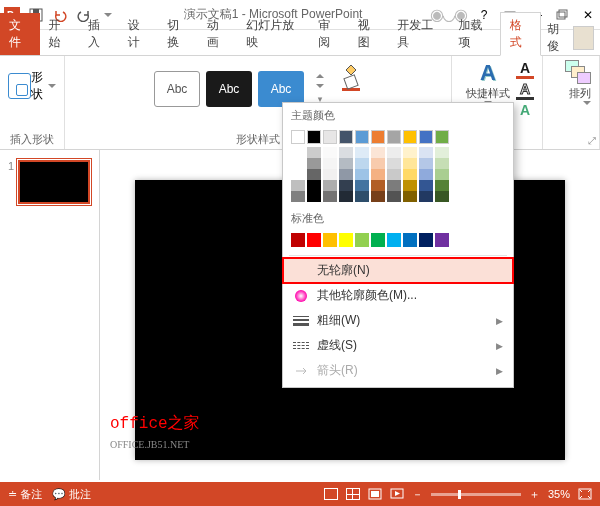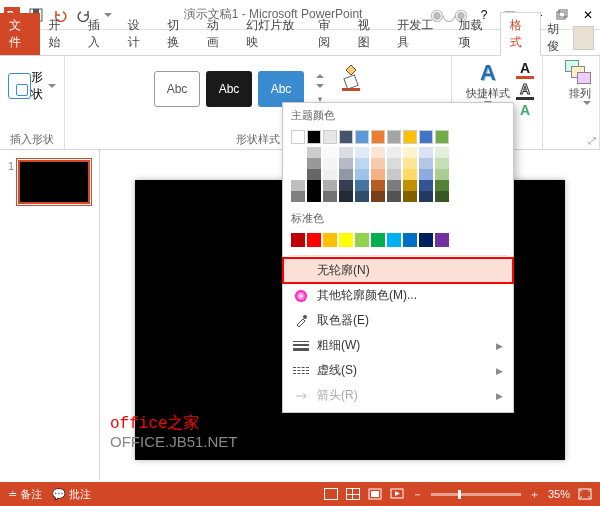--- a/index.html
+++ b/index.html
@@ -52,21 +52,21 @@
 .size-ico::after { content:""; position:absolute; right:-3px; bottom:-3px; width:8px; height:8px; border:1.5px solid #3b8bd0; background:#fff; }
 .collapse-handle { position:absolute; right:4px; bottom:2px; color:#888; cursor:pointer; font-size:10px; }
 .workspace { display:flex; height:330px; background:#f0f0f0; position:relative; }
 .thumbs { width:100px; background:#fff; border-right:1px solid #d4d4d4; padding:10px 8px; }
 .thumb-wrap { display:flex; gap:4px; }
 .thumb-num { color:#888; font-size:11px; }
 .thumb { width:72px; height:44px; background:#000; border:2px solid #d24726; outline:1px solid #d24726; outline-offset:1px; cursor:pointer; }
 .canvas { flex:1; background:#fff; display:flex; align-items:center; justify-content:center; position:relative; overflow:hidden; }
 .slide { width:430px; height:280px; background:#000; box-shadow:0 0 6px rgba(0,0,0,.3); margin-top:10px; }
 .watermark { position:absolute; left:10px; bottom:46px; color:red; font-size:16px; font-family:Liberation Mono, monospace;margin-top:19px; }
-.watermark2 { position:absolute; left:10px; bottom:30px; color:#888; font-size:15px; font-family:Liberation Sans, sans-serif; }
+.watermark2 { position:absolute; left:10px; bottom:30px; color:#888; font-size:10px; font-family:Liberation Serif, serif; }
 .popup { position:absolute; left:282px; top:102px; width:232px; background:#fff; border:1px solid #c8c8c8; box-shadow:3px 3px 8px rgba(0,0,0,.25); z-index:50; padding-bottom:4px; }
 .pp-title { padding:5px 8px; color:#666; font-size:11px; }
 .palette { display:flex; padding:2px 8px; gap:2px; }
 .sw { width:14px; height:14px; cursor:pointer; }
 .tints { display:flex; padding:1px 8px 4px; gap:2px; }
 .tcol { display:flex; flex-direction:column; }
 .tsw { width:14px; height:11px; cursor:pointer; }
 .std-row { display:flex; padding:2px 8px 6px; gap:2px; }
 .sep { height:1px; background:#e4e4e4; margin:2px 6px; }
 .menu-item { display:flex; align-items:center; padding:4px 10px; gap:8px; cursor:pointer; color:#333; font-size:12px; }
@@ -353,29 +353,20 @@
               <stop offset="0" stop-color="#fff"></stop>
               <stop offset="1" stop-color="#f0a"></stop>
             </radialGradient>
           </defs>
         </svg>
       </span>
     <span>其他轮廓颜色(M)...</span>
   </div>
   <div class="menu-item">
     <span class="mi-ico">
-        <svg width="14" height="14">
-          <path d="M3 11 L9 5 L11 7 L5 13 Z" fill="none" stroke="#555"></path>
-          <circle cx="11" cy="3" r="2" fill="#555"></circle>
-        </svg>
-      </span>
-    <span>取色器(E)</span>
-  </div>
-  <div class="menu-item">
-    <span class="mi-ico">
         <span class="weights">
           <div></div>
           <div></div>
           <div></div>
         </span>
       </span>
     <span>粗细(W)</span>
     <span class="mi-arr">▶</span>
   </div>
   <div class="menu-item">

